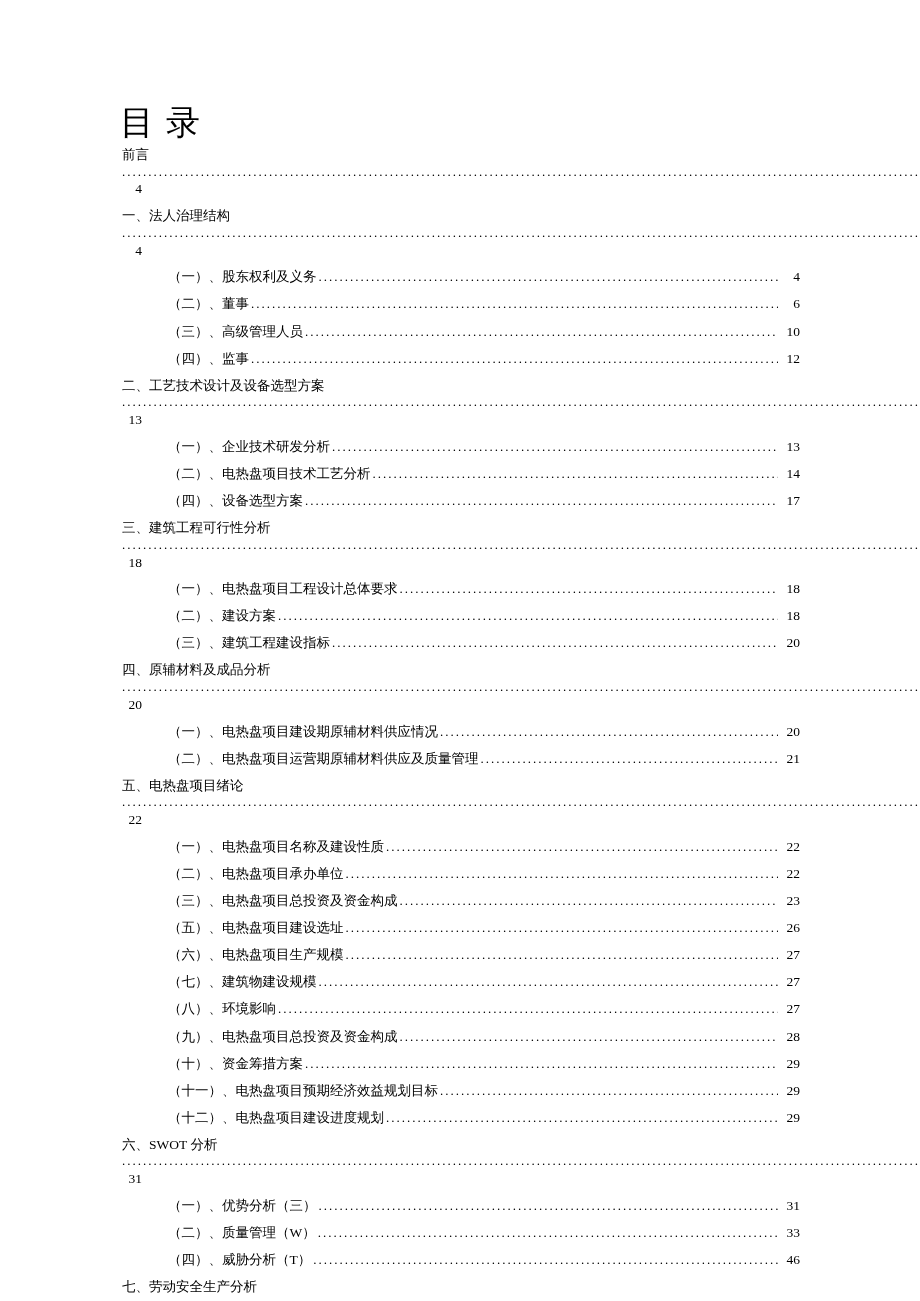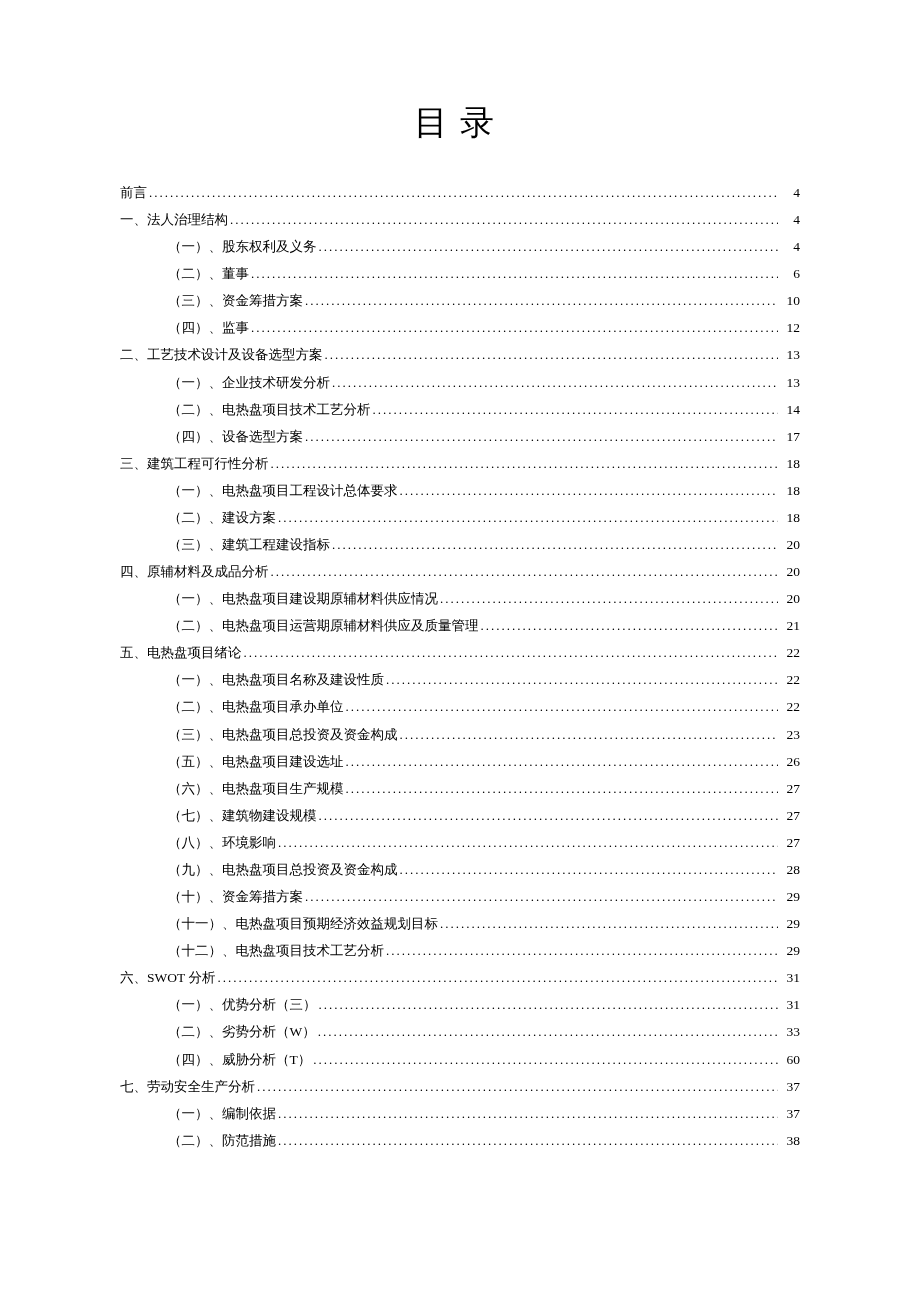--- a/index.html
+++ b/index.html
@@ -9,38 +9,38 @@
     }
     body {
       background: #ffffff;
       font-family: "SimSun", "宋体", serif;
       width: 920px;
       height: 1301px;
       padding: 100px 120px 60px 120px;
       color: #000;
     }
     .title {
-      text-align: center;
+      text-align: left;
       font-size: 34px;
       letter-spacing: 12px;
-      margin-bottom: 38px;
       font-weight: normal;
     }
     .toc-list {
       font-size: 14px;
       line-height: 1.3;
     }
     .toc-row {
       display: flex;
       align-items: baseline;
       white-space: nowrap;
       margin-bottom: 9.2px;
     }
     .toc-row.level-0 {
       padding-left: 0;
+      flex-direction: column;
     }
     .toc-row.level-1 {
       padding-left: 48px;
       justify-content: flex-end;
     }
     .toc-label {
       flex: 0 0 auto;
       font-size: 13.5px;
     }
     .toc-dots {
@@ -81,21 +81,21 @@
       <span class="toc-label">（一）、股东权利及义务</span>
       <span class="toc-dots"></span>
       <span class="toc-page">4</span>
     </div>
     <div class="toc-row level-1">
       <span class="toc-label">（二）、董事</span>
       <span class="toc-dots"></span>
       <span class="toc-page">6</span>
     </div>
     <div class="toc-row level-1">
-      <span class="toc-label">（三）、资金筹措方案</span>
+      <span class="toc-label">（三）、高级管理人员</span>
       <span class="toc-dots"></span>
       <span class="toc-page">10</span>
     </div>
     <div class="toc-row level-1">
       <span class="toc-label">（四）、监事</span>
       <span class="toc-dots"></span>
       <span class="toc-page">12</span>
     </div>
     <div class="toc-row level-0">
       <span class="toc-label">二、工艺技术设计及设备选型方案</span>
@@ -201,43 +201,43 @@
       <span class="toc-label">（十）、资金筹措方案</span>
       <span class="toc-dots"></span>
       <span class="toc-page">29</span>
     </div>
     <div class="toc-row level-1">
       <span class="toc-label">（十一）、电热盘项目预期经济效益规划目标</span>
       <span class="toc-dots"></span>
       <span class="toc-page">29</span>
     </div>
     <div class="toc-row level-1">
-      <span class="toc-label">（十二）、电热盘项目技术工艺分析</span>
+      <span class="toc-label">（十二）、电热盘项目建设进度规划</span>
       <span class="toc-dots"></span>
       <span class="toc-page">29</span>
     </div>
     <div class="toc-row level-0">
       <span class="toc-label">六、SWOT 分析</span>
       <span class="toc-dots"></span>
       <span class="toc-page">31</span>
     </div>
     <div class="toc-row level-1">
       <span class="toc-label">（一）、优势分析（三）</span>
       <span class="toc-dots"></span>
       <span class="toc-page">31</span>
     </div>
     <div class="toc-row level-1">
-      <span class="toc-label">（二）、劣势分析（W）</span>
+      <span class="toc-label">（二）、质量管理（W）</span>
       <span class="toc-dots"></span>
       <span class="toc-page">33</span>
     </div>
     <div class="toc-row level-1">
       <span class="toc-label">（四）、威胁分析（T）</span>
       <span class="toc-dots"></span>
-      <span class="toc-page">60</span>
+      <span class="toc-page">46</span>
     </div>
     <div class="toc-row level-0">
       <span class="toc-label">七、劳动安全生产分析</span>
       <span class="toc-dots"></span>
       <span class="toc-page">37</span>
     </div>
     <div class="toc-row level-1">
       <span class="toc-label">（一）、编制依据</span>
       <span class="toc-dots"></span>
       <span class="toc-page">37</span>

